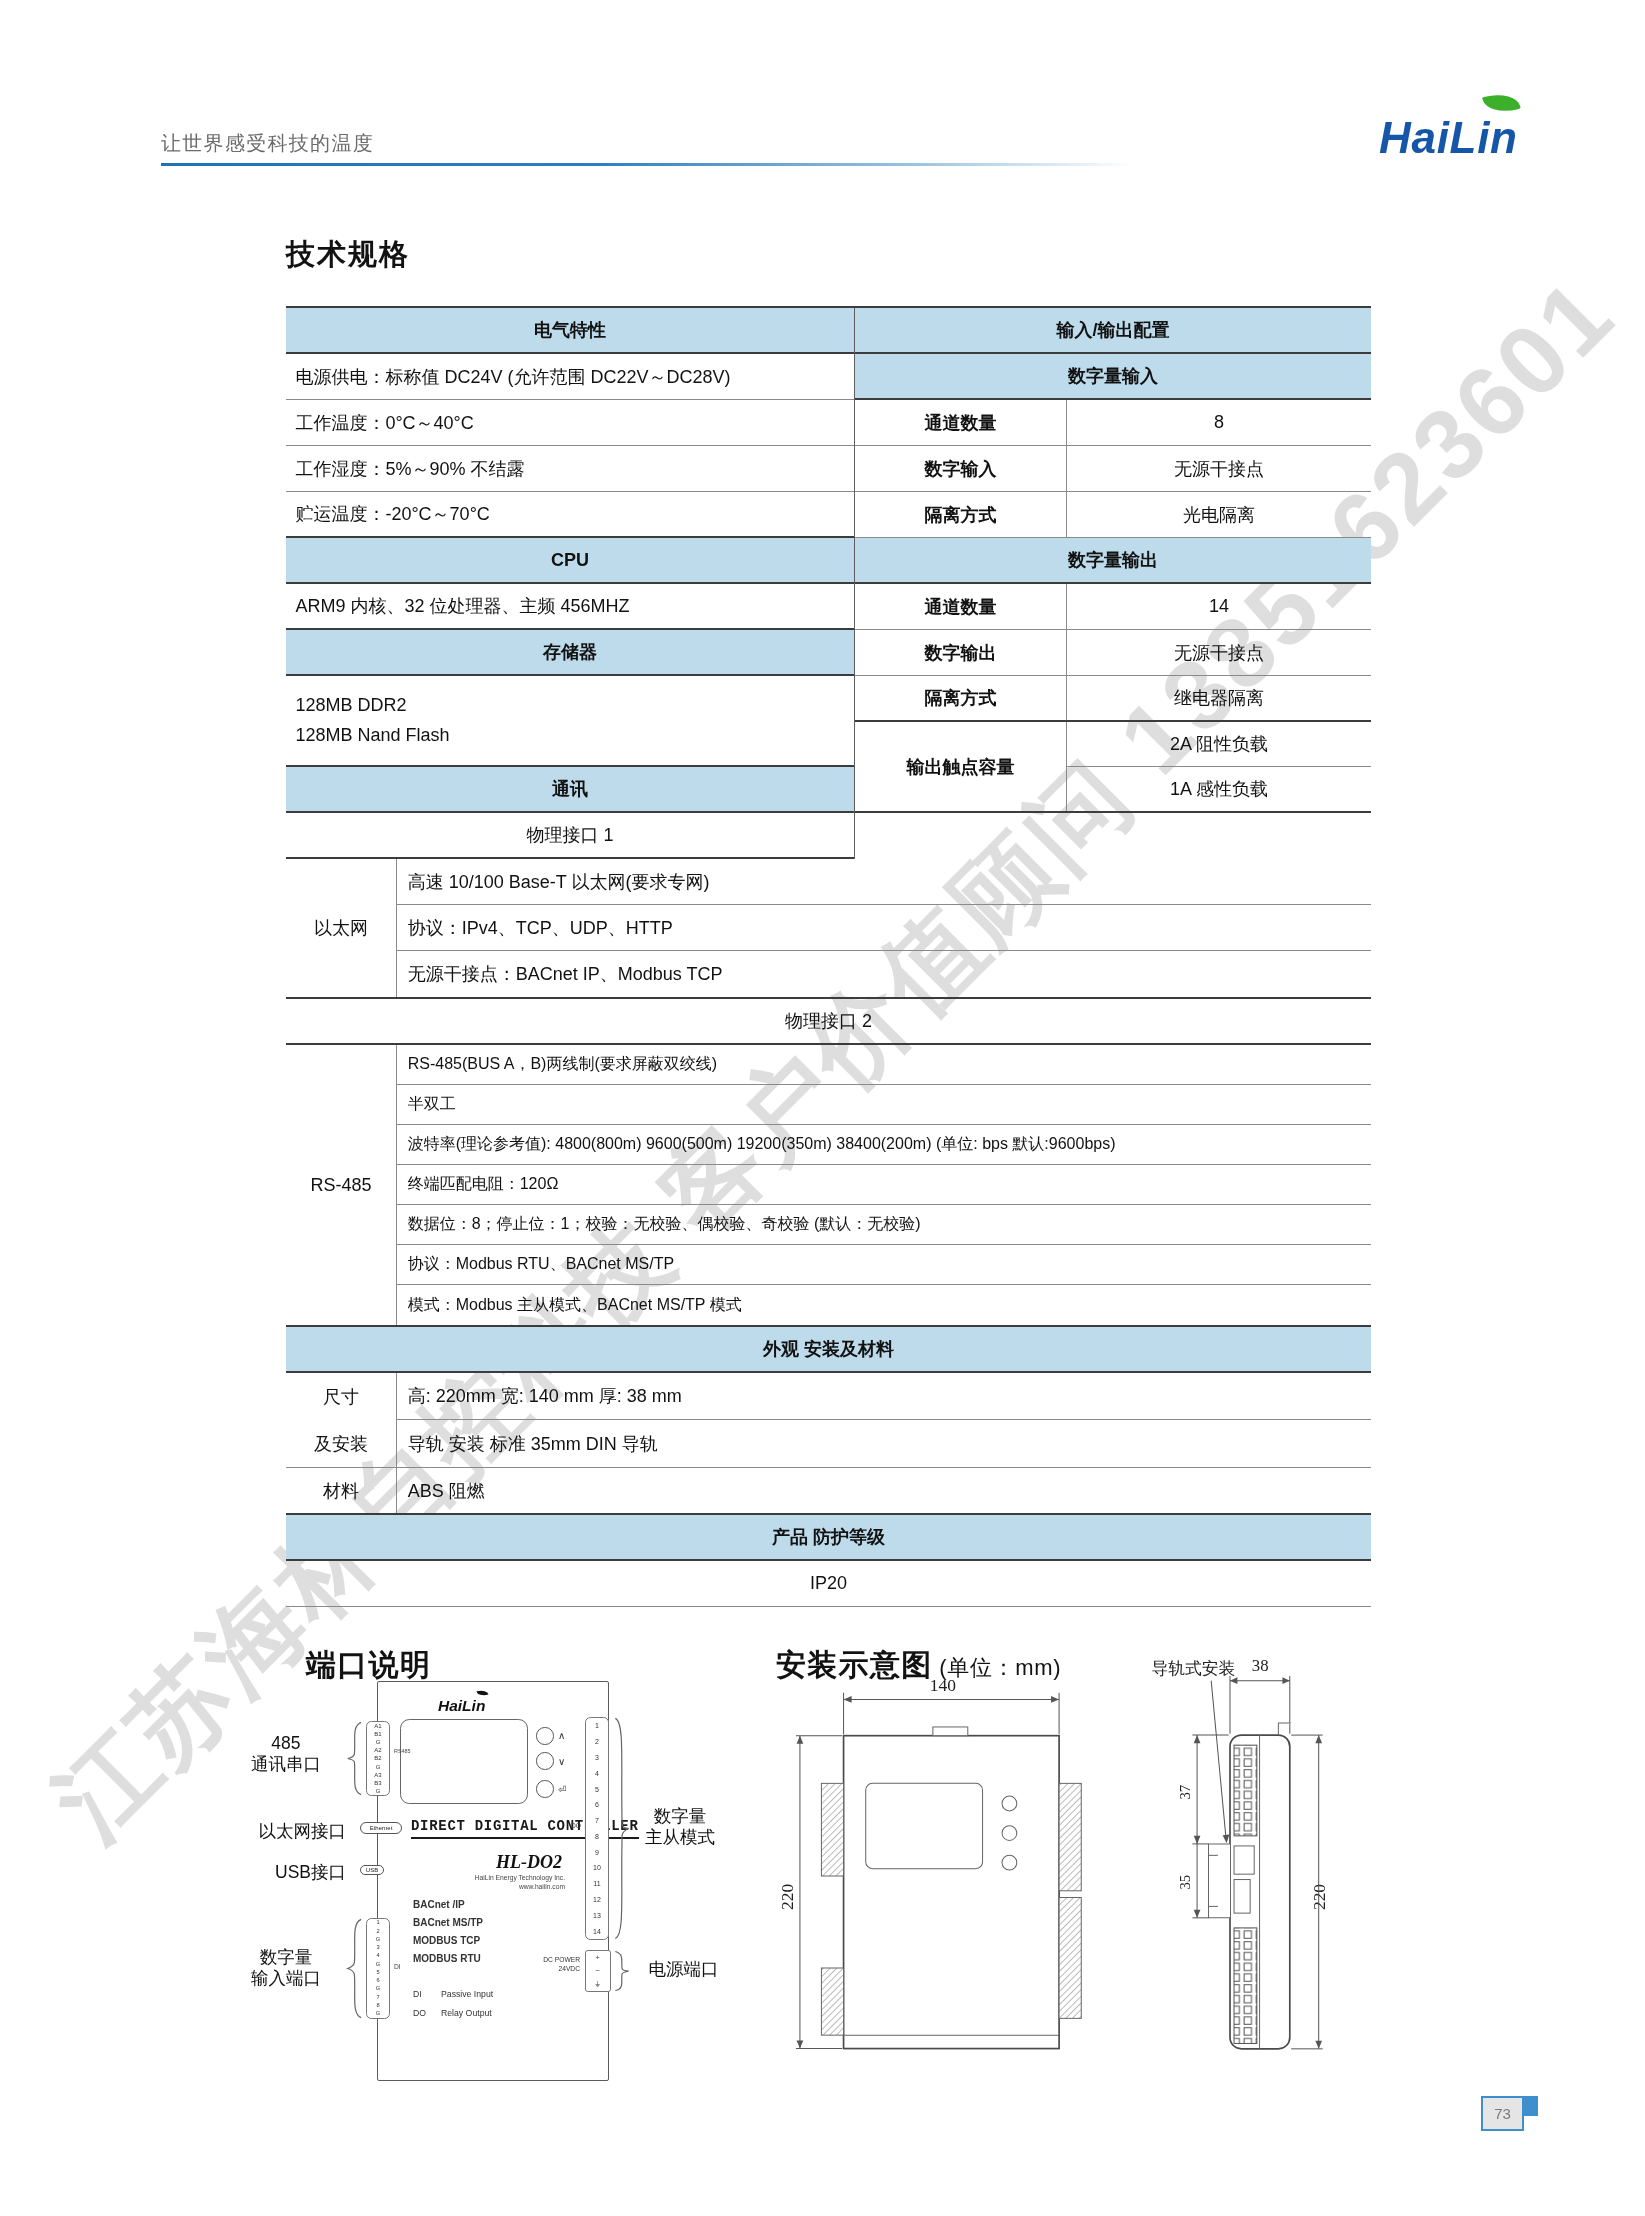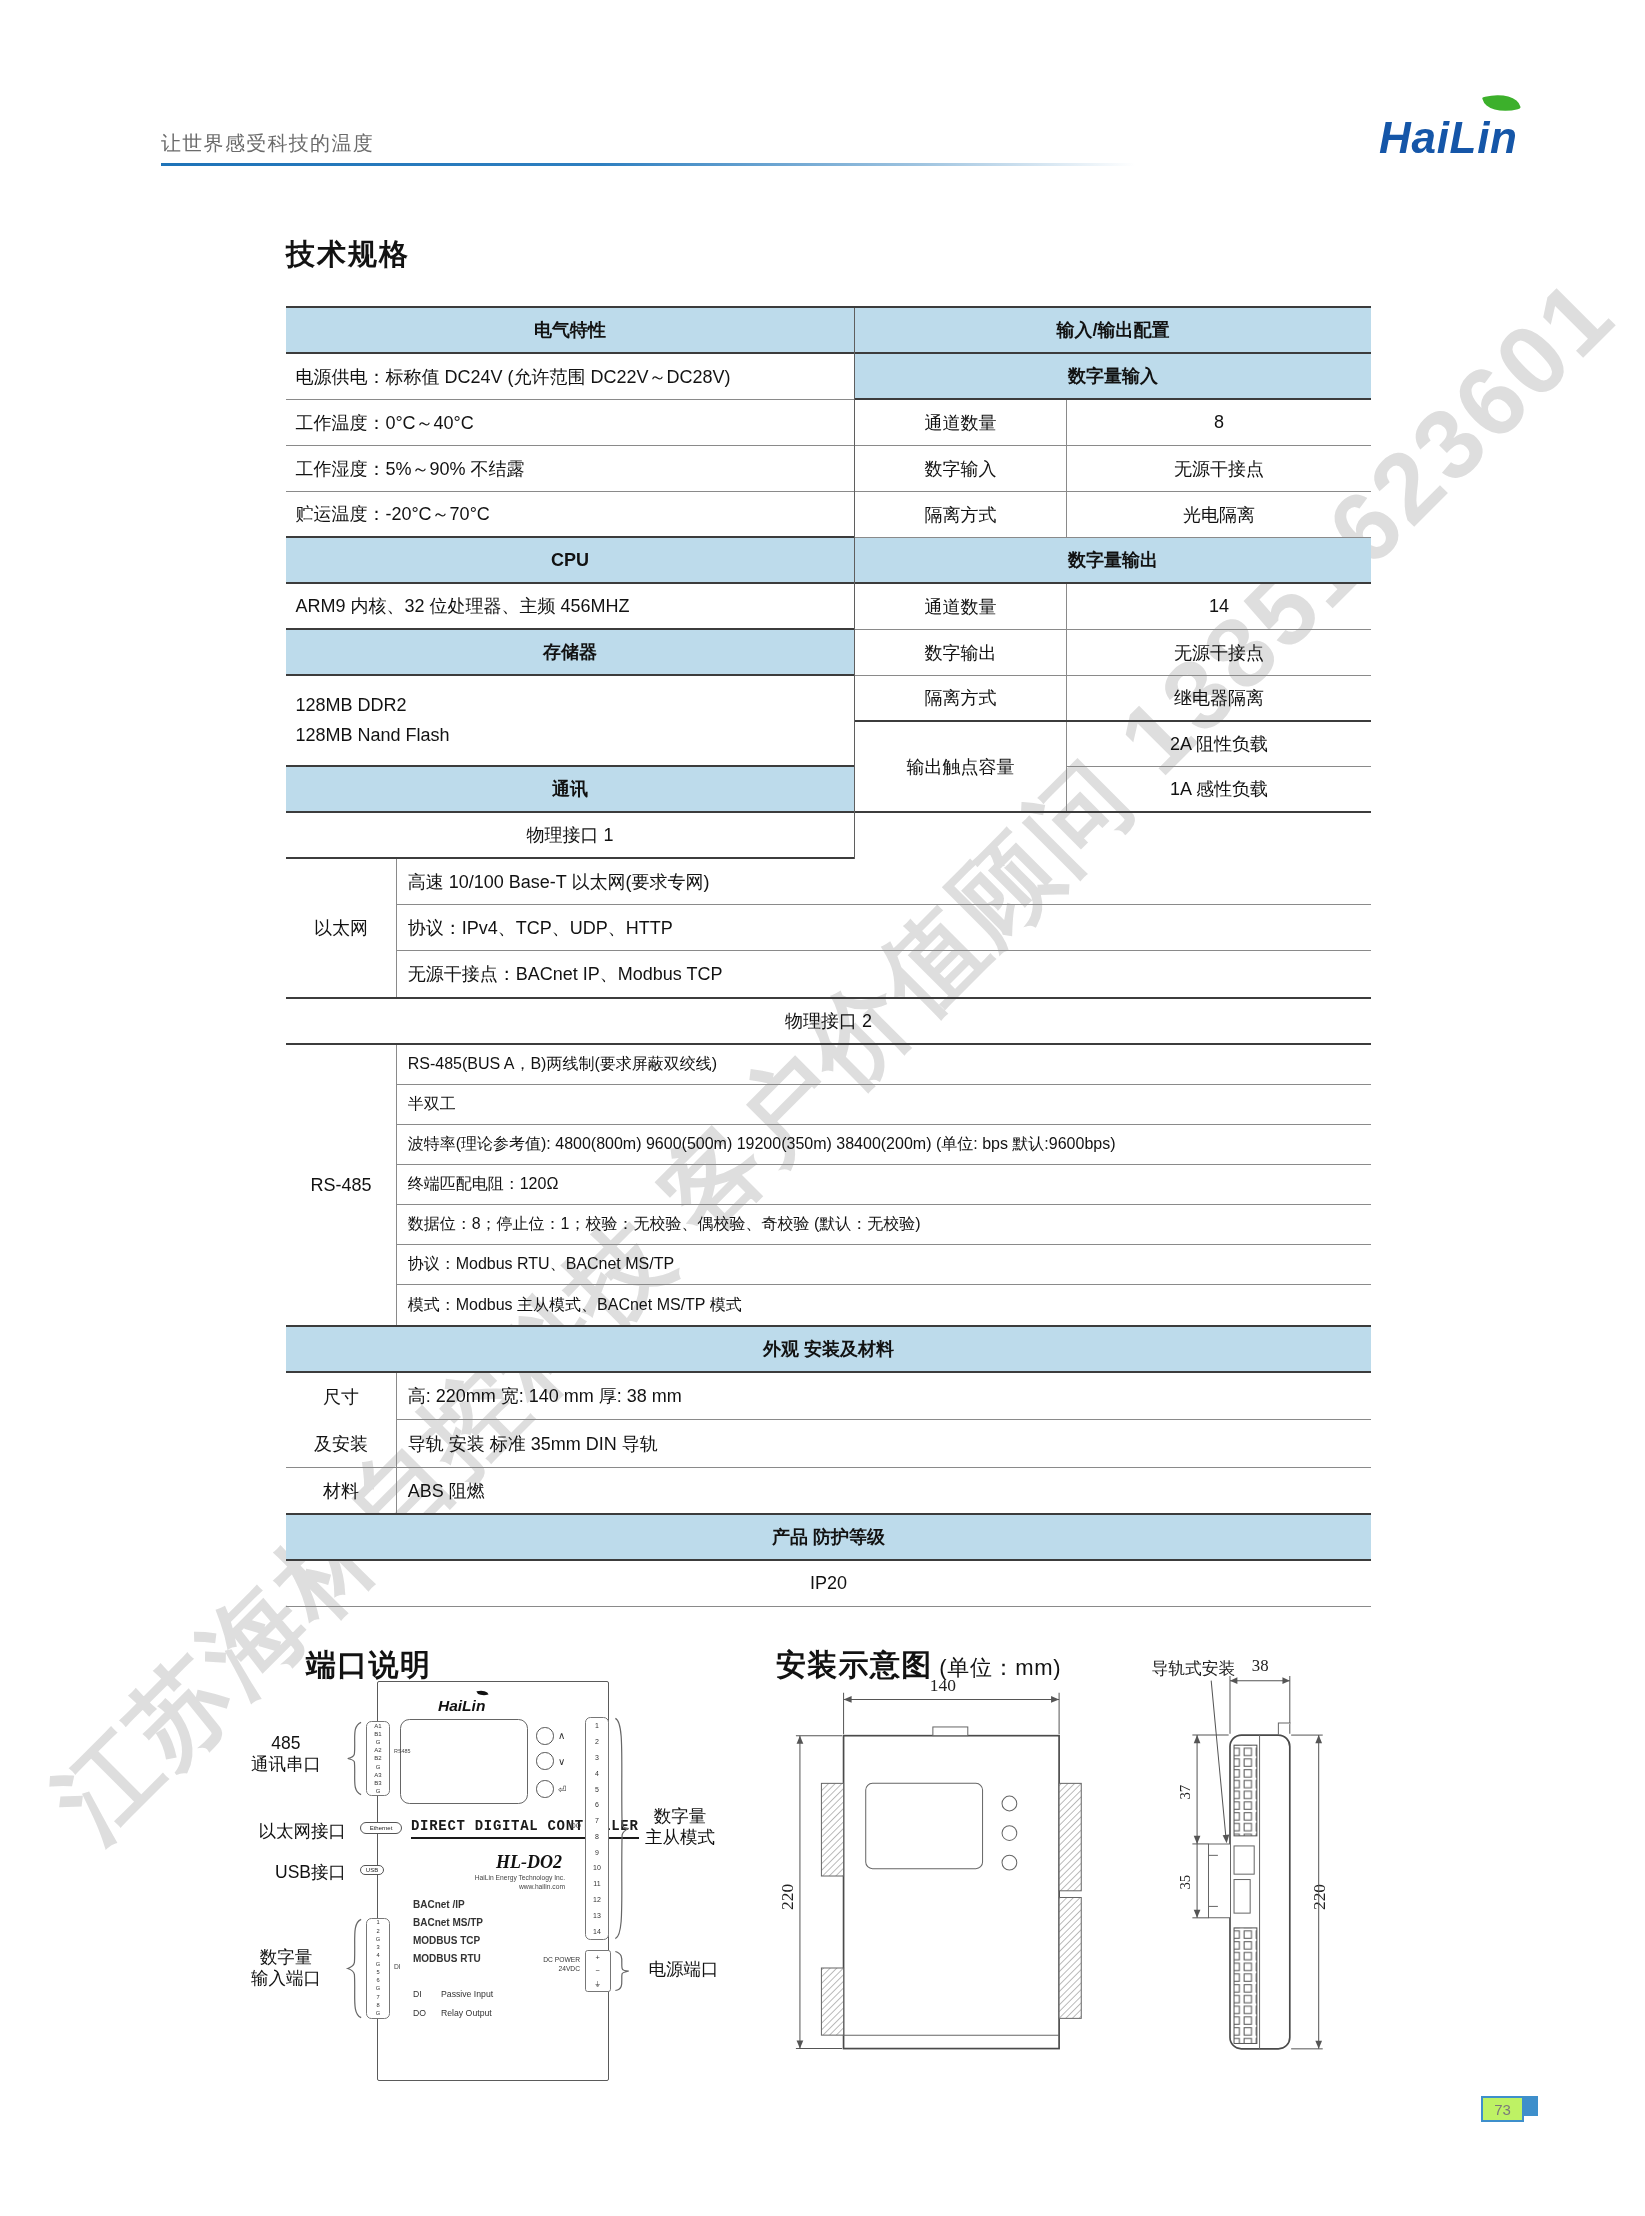--- a/index.html
+++ b/index.html
@@ -30,21 +30,21 @@
   .band { background:#BDDBEB; font-weight:bold; display:flex; align-items:center; justify-content:center; position:relative; }
   .thick { border-bottom:2px solid #3c3c3c; }
   .thin { border-bottom:1.3px solid #8a8a8a; }
   .top-grid { display:flex; border-top:2px solid #3c3c3c; }
   .colL { width:568px; }
   .colR { width:517px; border-left:1.3px solid #5f5f5f; }
   .h68 { height:46px; }
   .h136 { height:91px; }
   .cellL { display:flex; align-items:center; padding-left:9.4px; }
   .rrow { display:flex; }
-  .rlabel { width:212px; border-right:1.3px solid #8a8a8a; display:flex; align-items:center; justify-content:center; }
+  .rlabel { width:212px; border-right:1.3px solid #8a8a8a; display:flex; align-items:center; justify-content:center;font-weight:bold; }
   .rvalue { flex:1; display:flex; align-items:center; justify-content:center; }
   .contact { display:flex; height:91px; }
   .contact .vals { flex:1; display:flex; flex-direction:column; }
   .contact .vals > div { height:46px; display:flex; align-items:center; justify-content:center; }
   .memcell { display:flex; flex-direction:column; justify-content:center; gap:9.4px; padding-left:9.4px; }
 
   .fw-section { display:flex; border-bottom:2px solid #3c3c3c; }
   .fw-label { width:111px; border-right:1.3px solid #8a8a8a; display:flex; align-items:center; justify-content:center; }
   .fw-rows { flex:1; display:flex; flex-direction:column; }
   .crow { display:flex; align-items:center; padding-left:10.7px; border-bottom:1.3px solid #8a8a8a; }
@@ -93,21 +93,21 @@
   
   .drw { position:absolute; }
   .drw text { font-family:"Liberation Serif", serif; fill:#222; }
   .drw .dim { stroke:#555; stroke-width:1.5; }
   .drw .body { stroke:#4a4a4a; stroke-width:2.5; fill:#fff; }
   .drw .lite { stroke:#666; stroke-width:1.5; fill:#fff; }
   .drw .arr { fill:#555; }
 
   
   .badge { position:absolute; left:1481px; top:2096px; display:flex; }
-  .badge .num { width:43px; height:26px; border:2px solid #3E8FCB; background:#bef264; color:#7a7a7a;
+  .badge .num { width:43px; height:35px; border:2px solid #3E8FCB; background:#e5e5e5; color:#7a7a7a;
     font-size:15px; display:flex; align-items:center; justify-content:center; }
   .badge .sq { width:14px; height:19.5px; background:#3E8FCB; }
 </style>
 </head>
 <body>
 
 <div class="page">
 
   <div class="watermark">江苏海林自控科技 客户价值顾问 13851623601</div>
 

